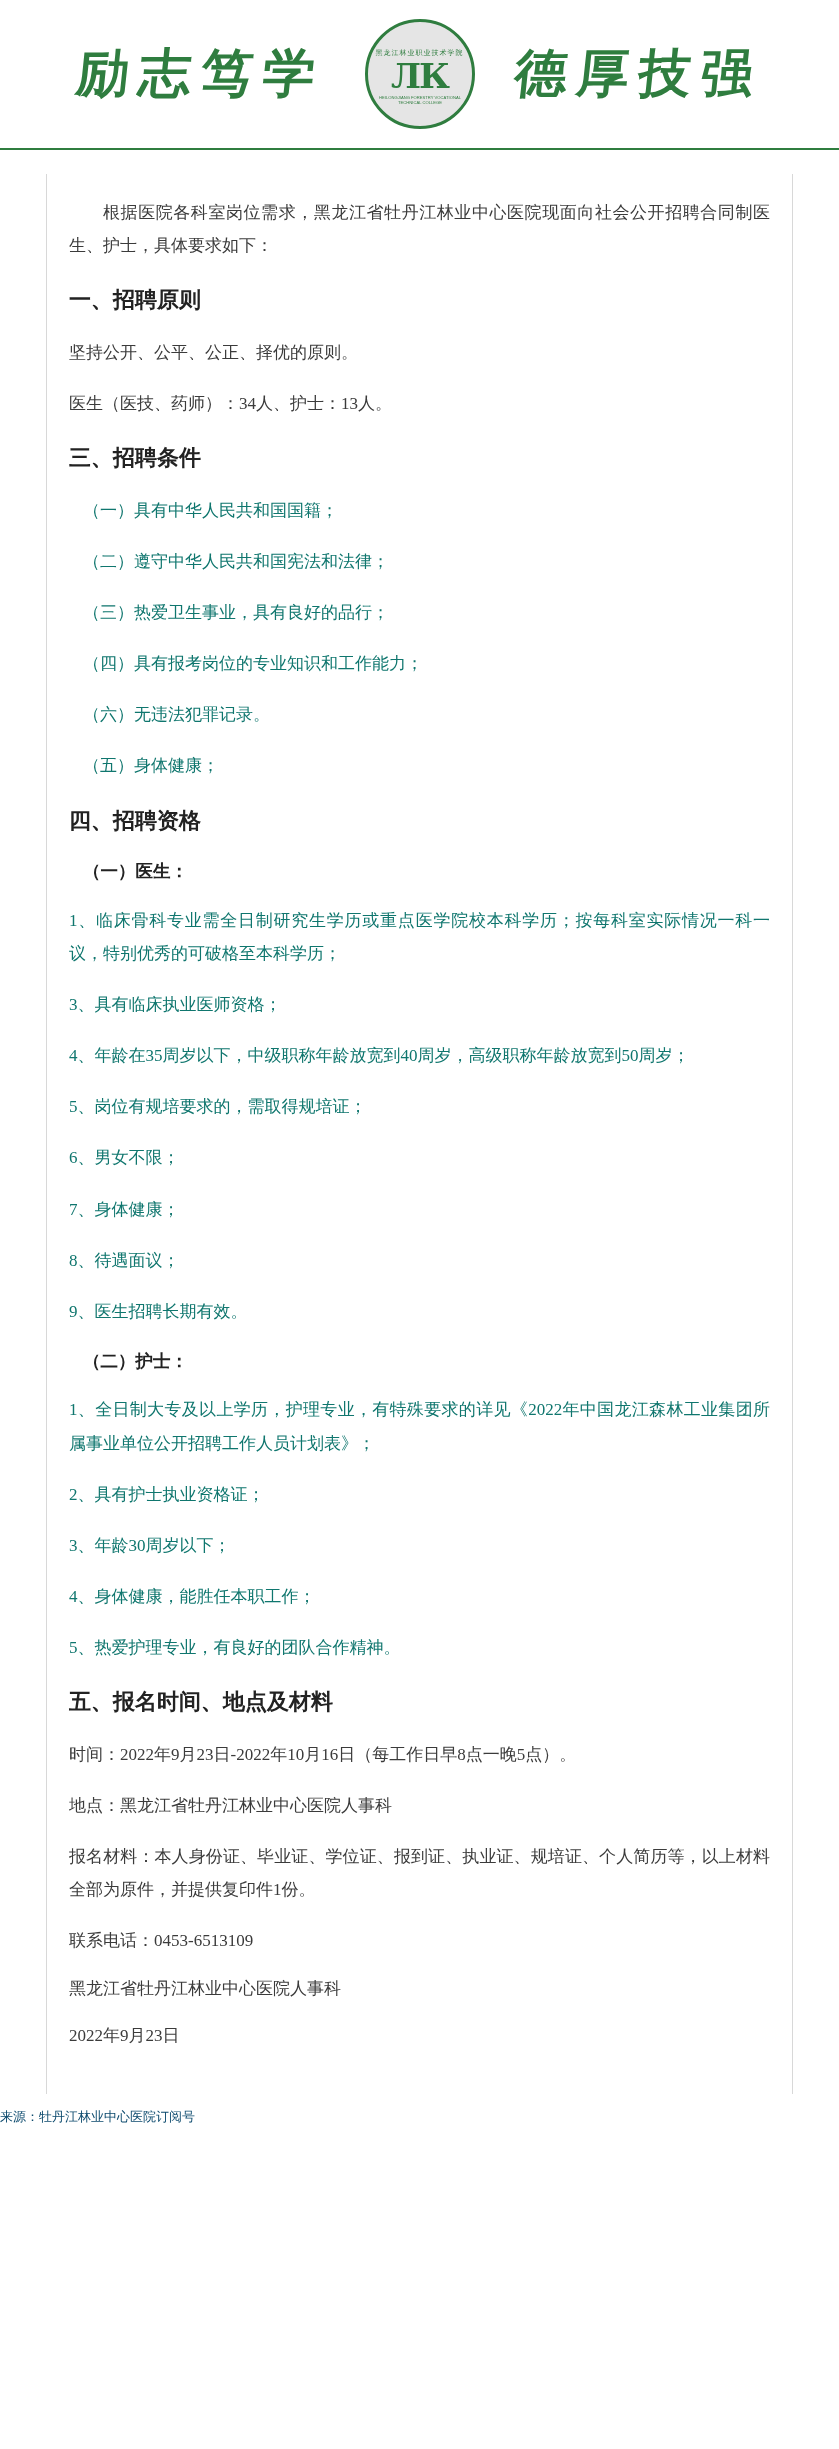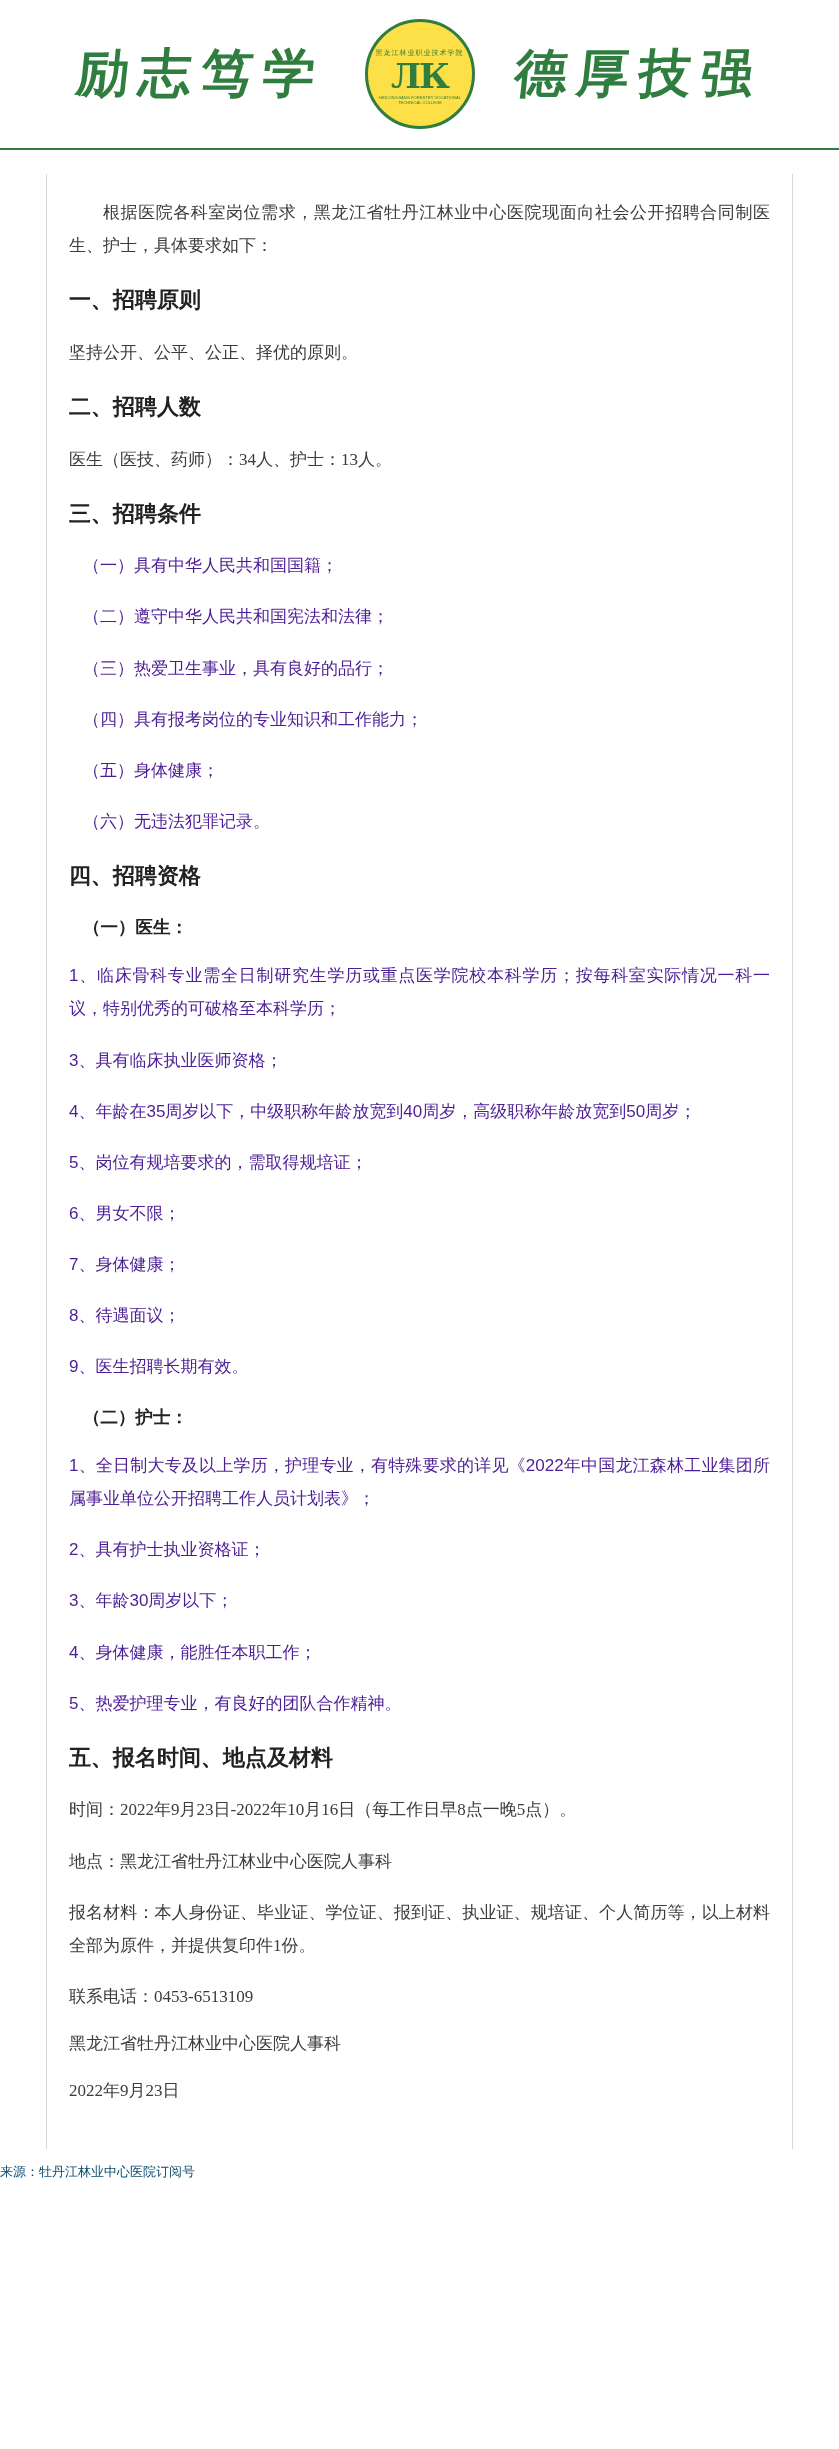--- a/index.html
+++ b/index.html
@@ -40,21 +40,21 @@
     letter-spacing: 10px;
     color: #2f7d3f;
     white-space: nowrap;
     transform: skewX(-6deg);
   }
   .banner-logo {
     width: 104px;
     height: 104px;
     border-radius: 50%;
     border: 3px solid #2f7d3f;
-    background: #fde047;
+    background: #e5e5e5;
     display: flex;
     flex-direction: column;
     align-items: center;
     justify-content: center;
     flex: 0 0 auto;
     position: relative;
     overflow: hidden;
   }
   .logo-top {
     font-size: 7px;
@@ -117,25 +117,25 @@
     font-weight: bold;
     color: #222222;
     margin: 4px 0 16px 0;
     padding-left: 14px;
     line-height: 1.8;
     font-family: "DejaVu Sans", "Liberation Sans", sans-serif;
   }
   .item {
     font-size: 17px;
     line-height: 1.95;
-    color: #4c1d95;
+    color: #0f766e;
     margin: 0 0 18px 0;
     padding-left: 14px;
     text-align: justify;
-    font-family: Liberation Sans, sans-serif;
+    font-family: Liberation Serif, serif;
   }
   .item.flush {
     padding-left: 0;
   }
   .tight {
     margin-bottom: 14px;
   }
 
   
   .footer {
@@ -163,30 +163,29 @@
   </div>
 
   <div class="doc-wrap">
     <div class="doc">
 
       <p class="p indent">根据医院各科室岗位需求，黑龙江省牡丹江林业中心医院现面向社会公开招聘合同制医生、护士，具体要求如下：</p>
 
       <h2 class="h2">一、招聘原则</h2>
       <p class="p">坚持公开、公平、公正、择优的原则。</p>
 
-      <h2 class="h2">二、招聘人数</h2>
       <p class="p">医生（医技、药师）：34人、护士：13人。</p>
 
       <h2 class="h2">三、招聘条件</h2>
       <p class="item">（一）具有中华人民共和国国籍；</p>
       <p class="item">（二）遵守中华人民共和国宪法和法律；</p>
       <p class="item">（三）热爱卫生事业，具有良好的品行；</p>
       <p class="item">（四）具有报考岗位的专业知识和工作能力；</p>
+      <p class="item">（六）无违法犯罪记录。</p>
       <p class="item">（五）身体健康；</p>
-      <p class="item">（六）无违法犯罪记录。</p>
 
       <h2 class="h2">四、招聘资格</h2>
 
       <h3 class="h3">（一）医生：</h3>
       <p class="item flush">1、临床骨科专业需全日制研究生学历或重点医学院校本科学历；按每科室实际情况一科一议，特别优秀的可破格至本科学历；</p>
       <p class="item flush">3、具有临床执业医师资格；</p>
       <p class="item flush">4、年龄在35周岁以下，中级职称年龄放宽到40周岁，高级职称年龄放宽到50周岁；</p>
       <p class="item flush">5、岗位有规培要求的，需取得规培证；</p>
       <p class="item flush">6、男女不限；</p>
       <p class="item flush">7、身体健康；</p>

